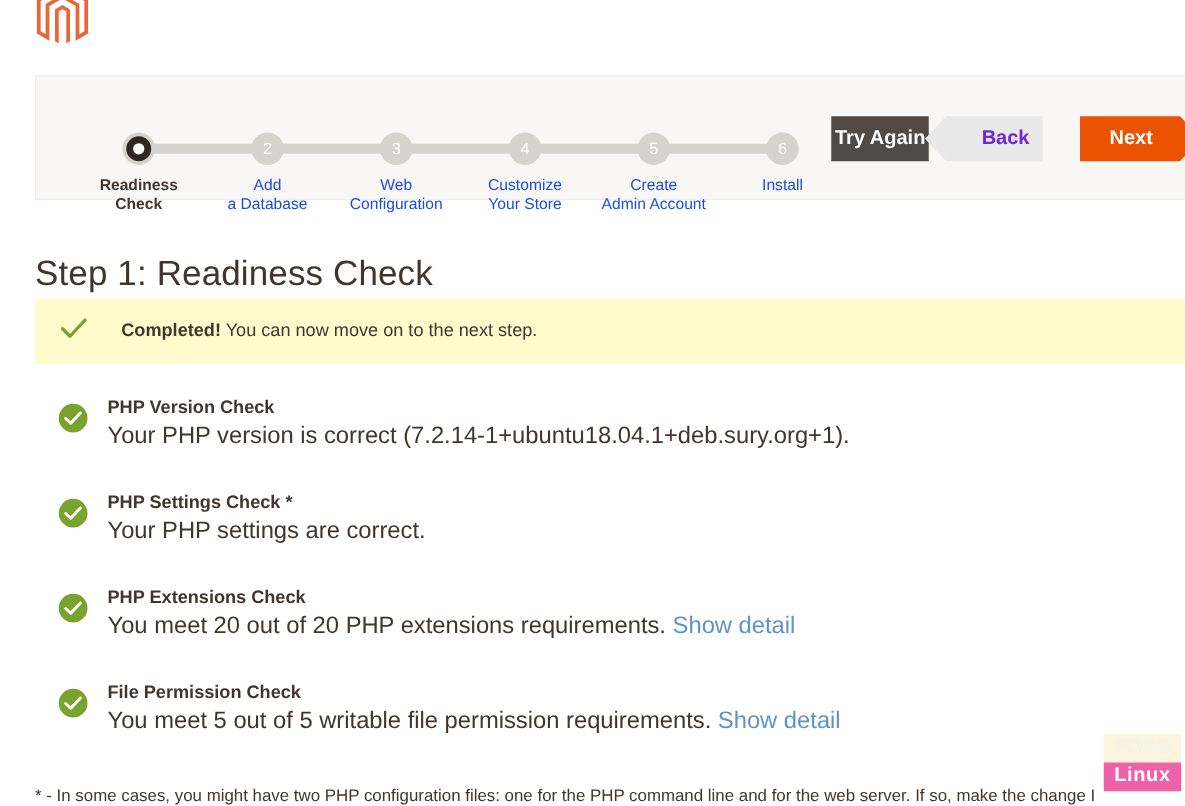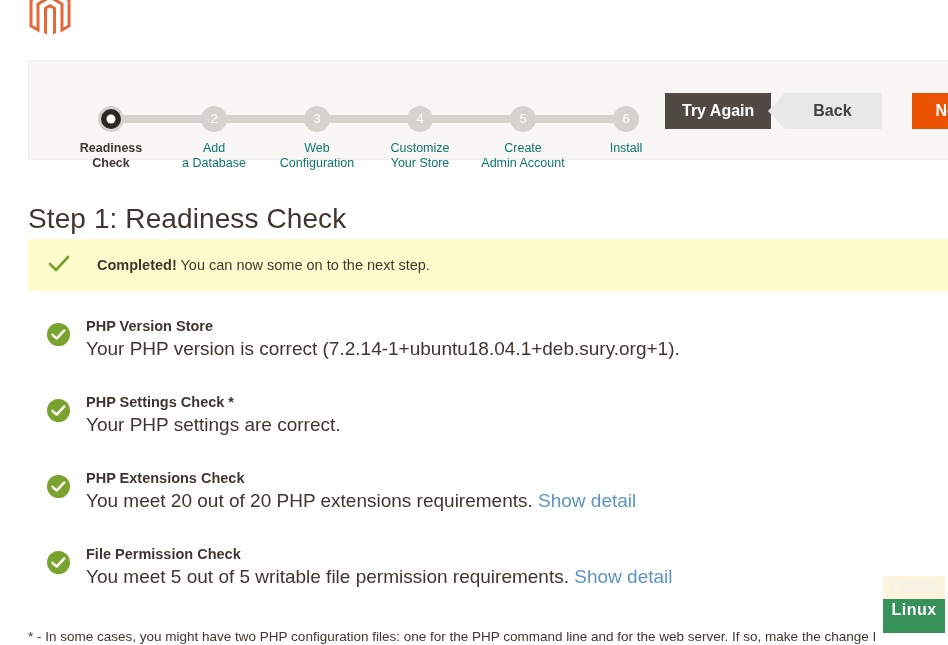--- a/index.html
+++ b/index.html
@@ -97,21 +97,21 @@
     width: 9px;
     height: 9px;
     border-radius: 50%;
     background: #ffffff;
   }
   .step .label {
     display: block;
     margin-top: 9px;
     font-size: 12.5px;
     line-height: 15px;
-    color: #0f766e;
+    color: #1d4ed8;
     white-space: pre-line;
   }
   .step.active .label {
     color: #41362f;
     font-weight: bold;
   }
 
   
   .btn-row {
     position: absolute;
@@ -130,27 +130,27 @@
     font-weight: bold;
     text-align: center;
     font-family: "Liberation Sans", sans-serif;
     cursor: pointer;
     user-select: none;
   }
 
   .btn-tryagain {
     background: #514943;
     color: #ffffff;
-    padding: 0 17px;
+    padding: 0 3px;
   }
 
   .btn-back {
     background: #e8e8e8;
-    color: #404040;
-    padding: 0 30px 0 28px;
+    color: #6d28d9;
+    padding: 0 10px 0 28px;
     margin-left: 14px;
   }
   .btn-back::before {
     content: "";
     position: absolute;
     left: -17px;
     top: 0;
     width: 0; height: 0;
     border-top: 18px solid transparent;
     border-bottom: 18px solid transparent;
@@ -274,23 +274,23 @@
     font-size: 16px;
     letter-spacing: 0.5px;
   }
   .watermark .wm-foss {
     background: #fdf3d8;
     color: #f5f2ea;
     padding: 2px 0 3px;
     text-shadow: 0 0 1px #e9dfbe;
   }
   .watermark .wm-linux {
-    background: #15803d;
+    background: #ec4899;
     color: #ffffff;
-    padding: 2px 0 14px;
+    padding: 2px 0 3px;
   }
 </style>
 </head>
 <body>
 
 <div class="page">
 
   <div class="logo-wrap">
     <svg class="logo-svg" viewBox="0 0 44 50">
       <polygon points="22,1 41,12 41,38 34,42 34,16 22,9 10,16 10,42 3,38 3,12" fill="none" stroke="#e6673a" stroke-width="3"></polygon>
@@ -348,33 +348,33 @@
   </div>
 
   <h1 class="page-title">Step 1: Readiness Check</h1>
 
   <div class="banner">
     <span class="tick">
       <svg width="22" height="18" viewBox="0 0 22 18">
         <path d="M2 9 L8 15 L20 2" fill="none" stroke="#79a22e" stroke-width="2.6" stroke-linecap="round" stroke-linejoin="round"></path>
       </svg>
     </span>
-    <span class="msg"><b>Completed!</b><span> You can now some on to the next step.</span></span>
+    <span class="msg"><b>Completed!</b><span> You can now move on to the next step.</span></span>
   </div>
 
   <div class="checks">
 
     <div class="check">
       <span class="circle">
         <svg width="25" height="25" viewBox="0 0 25 25">
           <circle cx="12.5" cy="12.5" r="11.5" fill="#79a22e"></circle>
           <path d="M6.5 12.8 L10.6 16.6 L18.3 8.4" fill="none" stroke="#ffffff" stroke-width="2.4" stroke-linecap="round" stroke-linejoin="round"></path>
         </svg>
       </span>
-      <div class="c-title">PHP Version Store</div>
+      <div class="c-title">PHP Version Check</div>
       <div class="c-desc"><span>Your PHP version is correct (7.2.14-1+ubuntu18.04.1+deb.sury.org+1).</span></div>
     </div>
 
     <div class="check">
       <span class="circle">
         <svg width="25" height="25" viewBox="0 0 25 25">
           <circle cx="12.5" cy="12.5" r="11.5" fill="#79a22e"></circle>
           <path d="M6.5 12.8 L10.6 16.6 L18.3 8.4" fill="none" stroke="#ffffff" stroke-width="2.4" stroke-linecap="round" stroke-linejoin="round"></path>
         </svg>
       </span>

